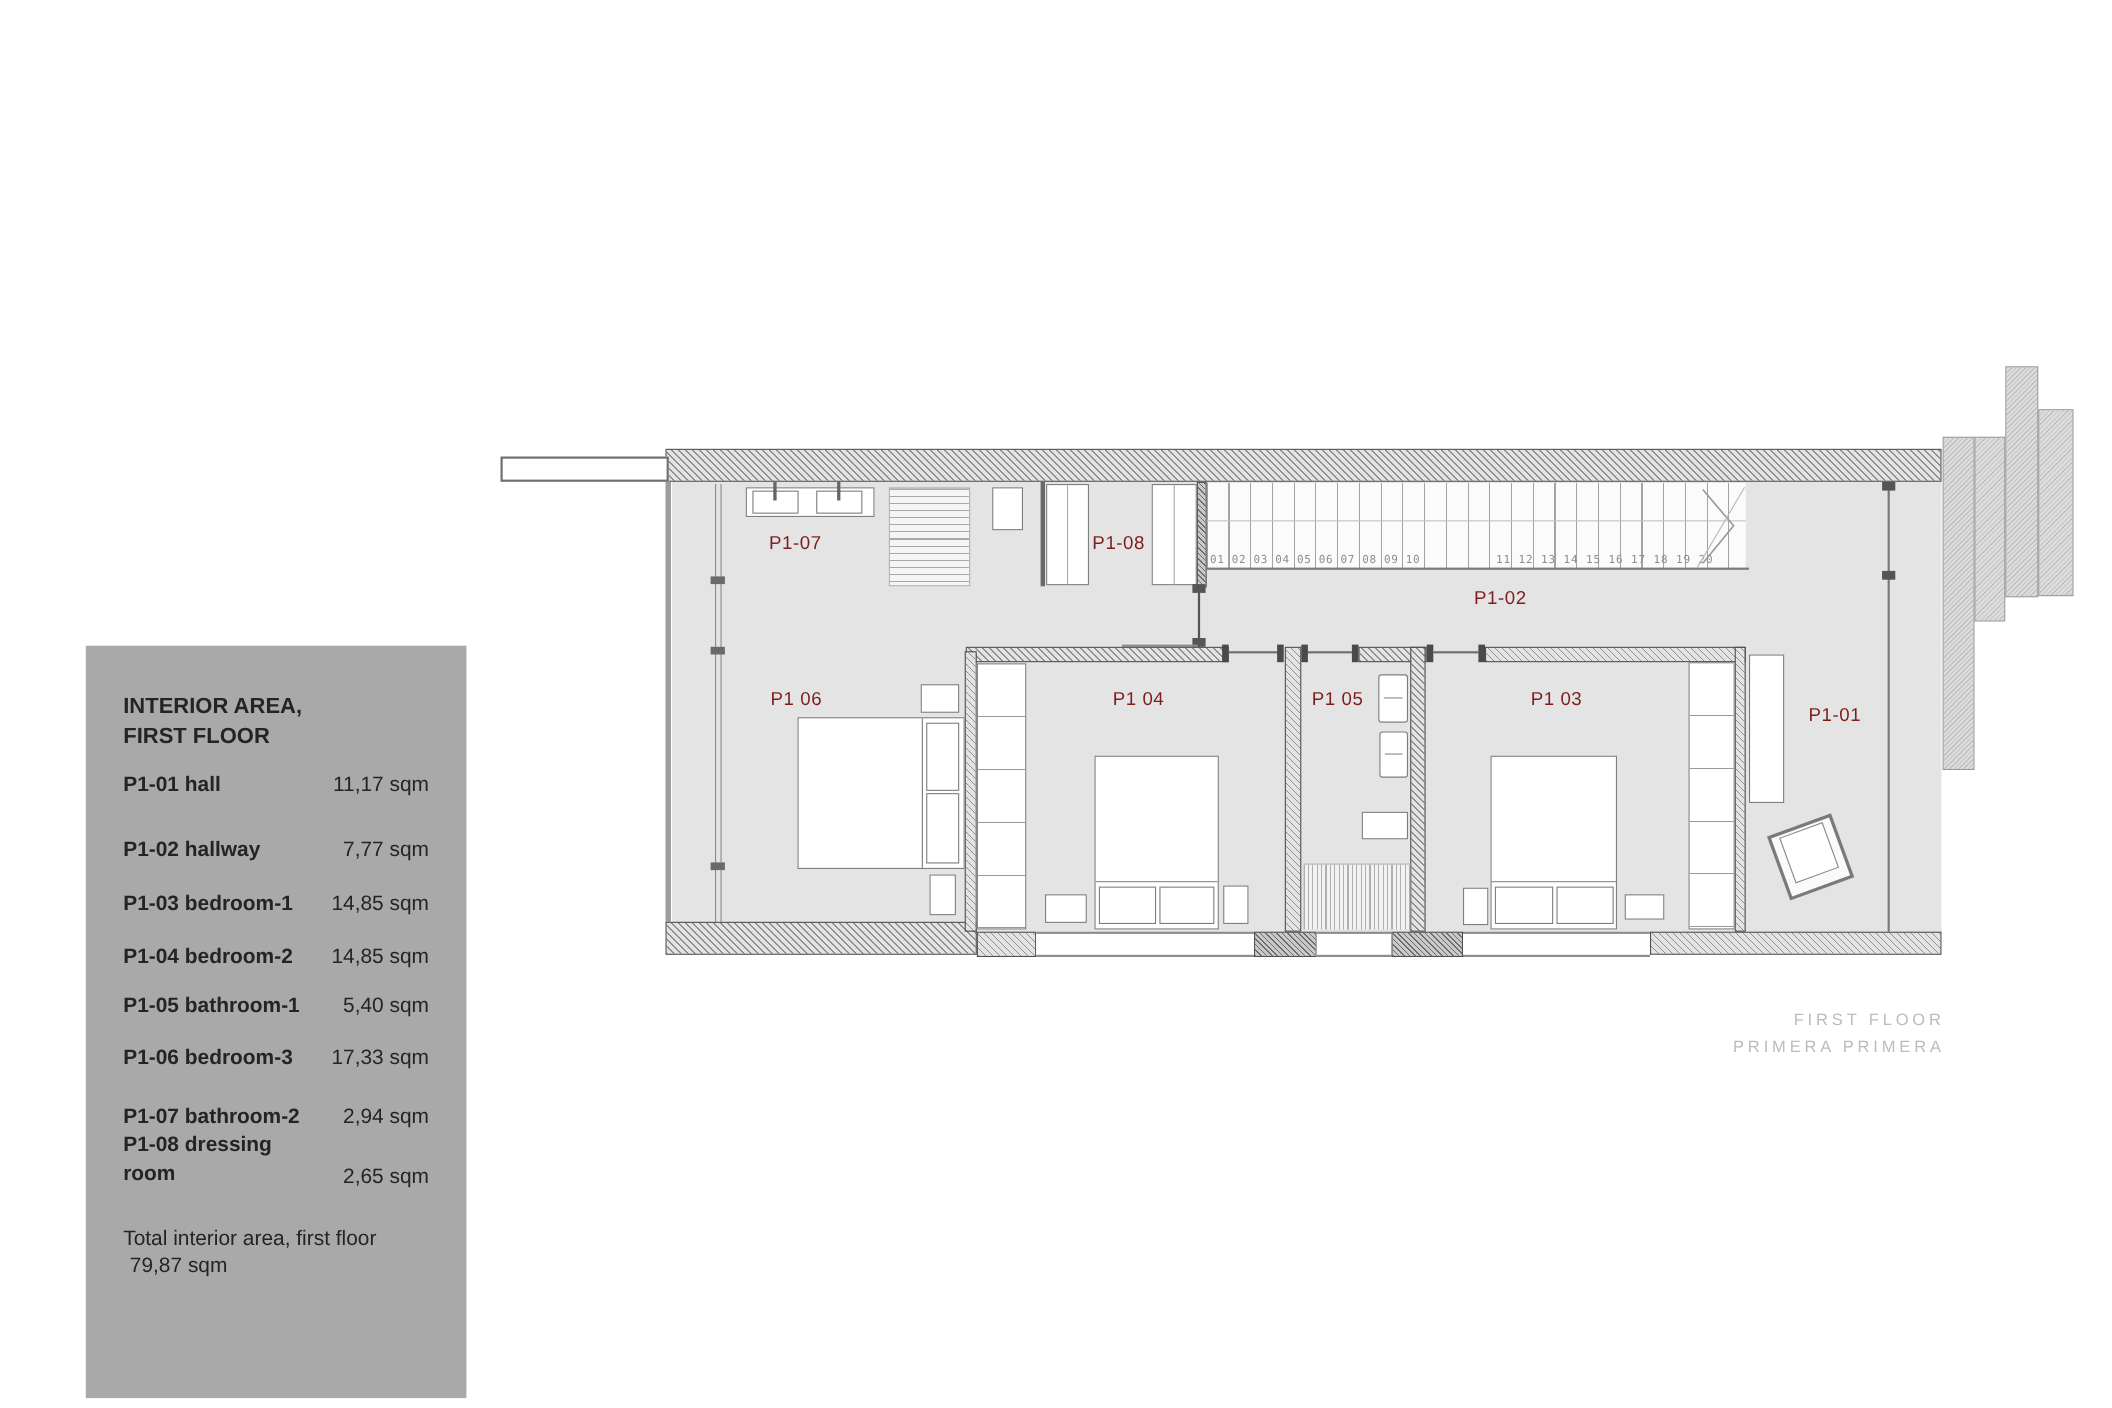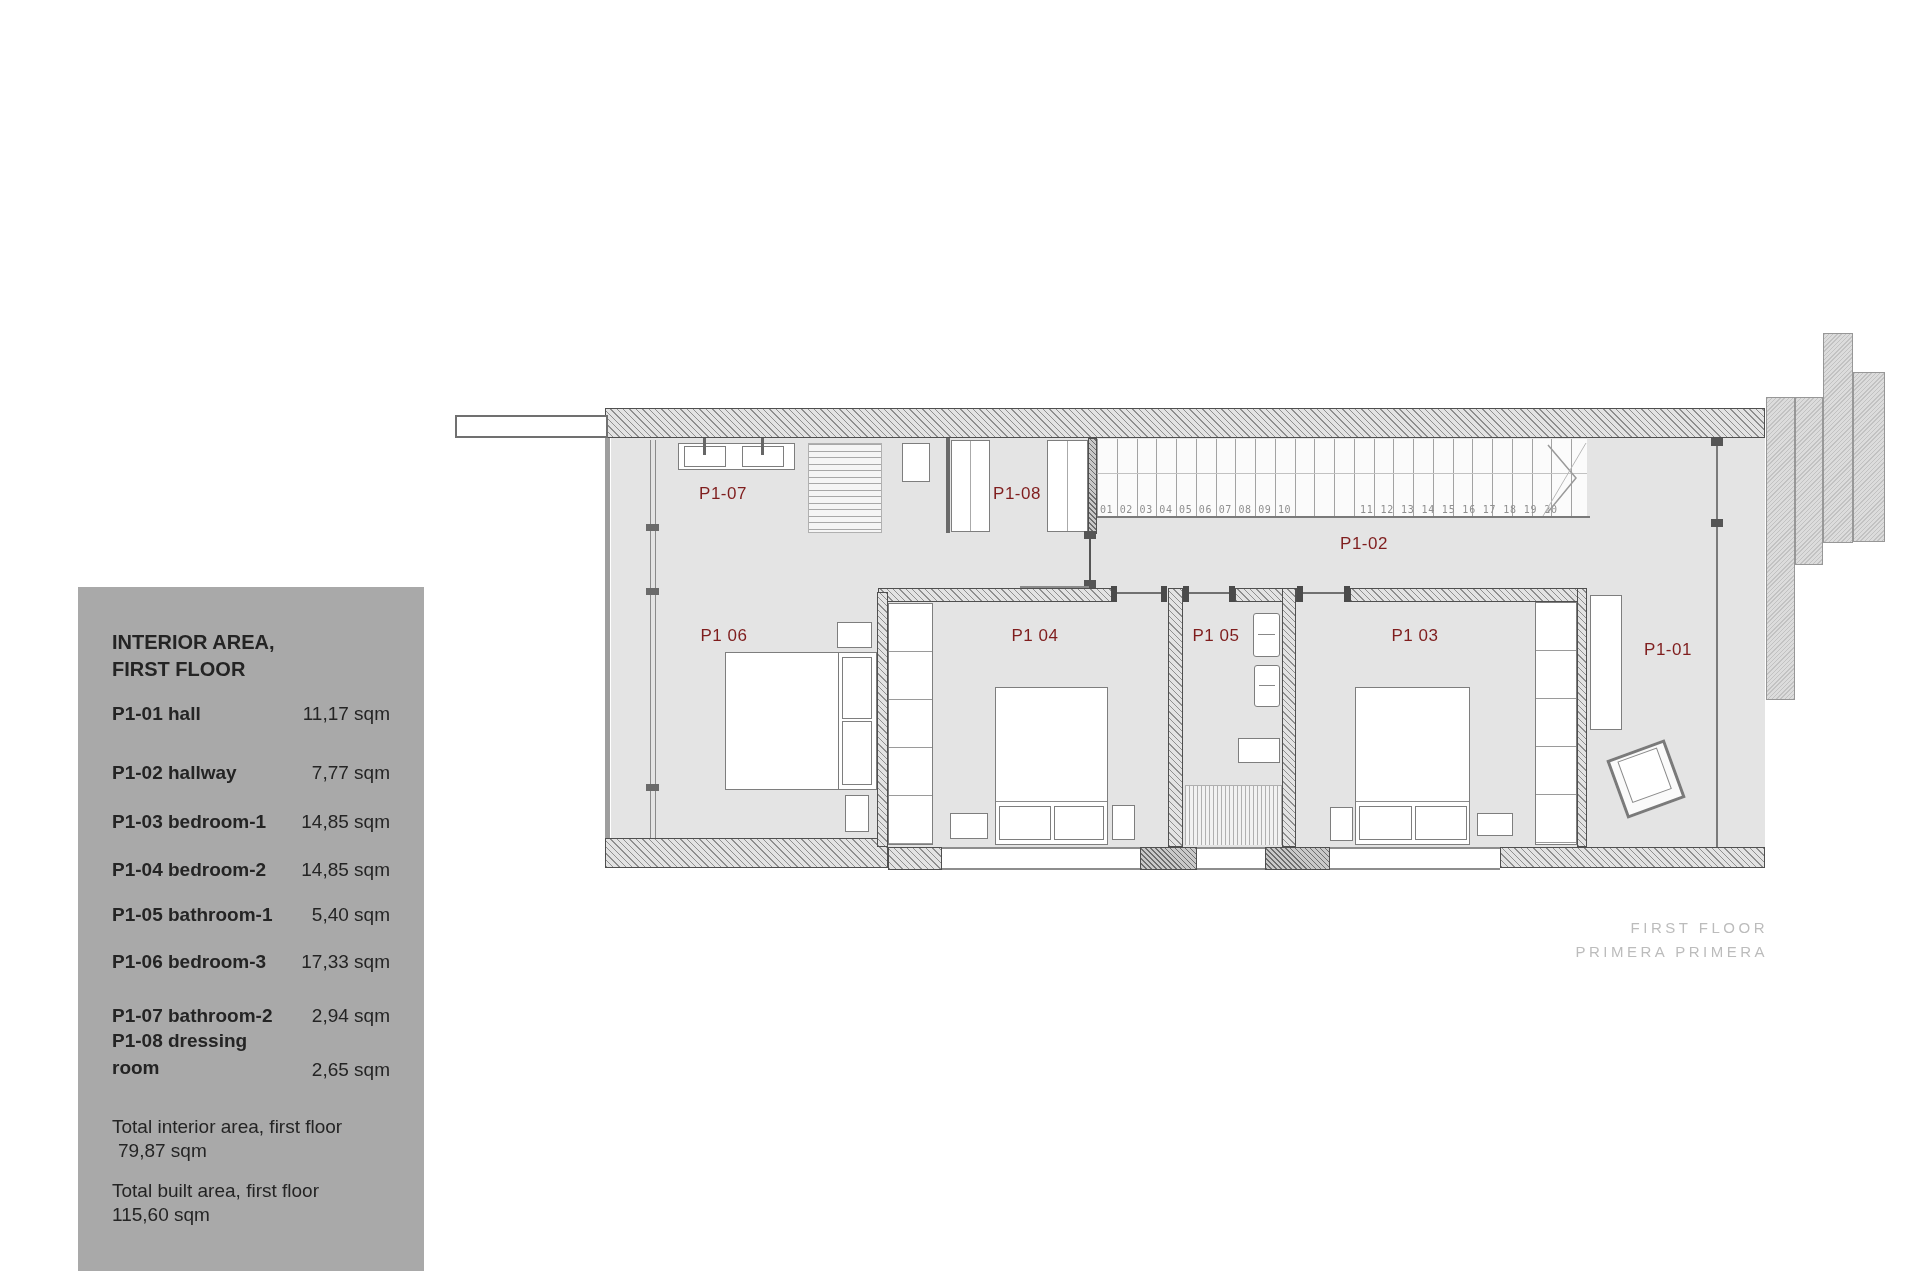--- a/index.html
+++ b/index.html
@@ -206,19 +206,15 @@
     </div>
     <div class="row row8" style="top:440px;">
       <span class="rl">P1-08 dressing room</span>
       <span class="rv">2,65 sqm</span>
     </div>
 
     <div class="total" style="top:528px;">
       <div>Total interior area, first floor</div>
       <div style="padding-left:6px;">79,87 sqm</div>
     </div>
-    <div class="total" style="top:592px;">
-      <div>Total built area, first floor</div>
-      <div>115,60 sqm</div>
-    </div>
   </div>
 
 </div>
 
 </body></html>

